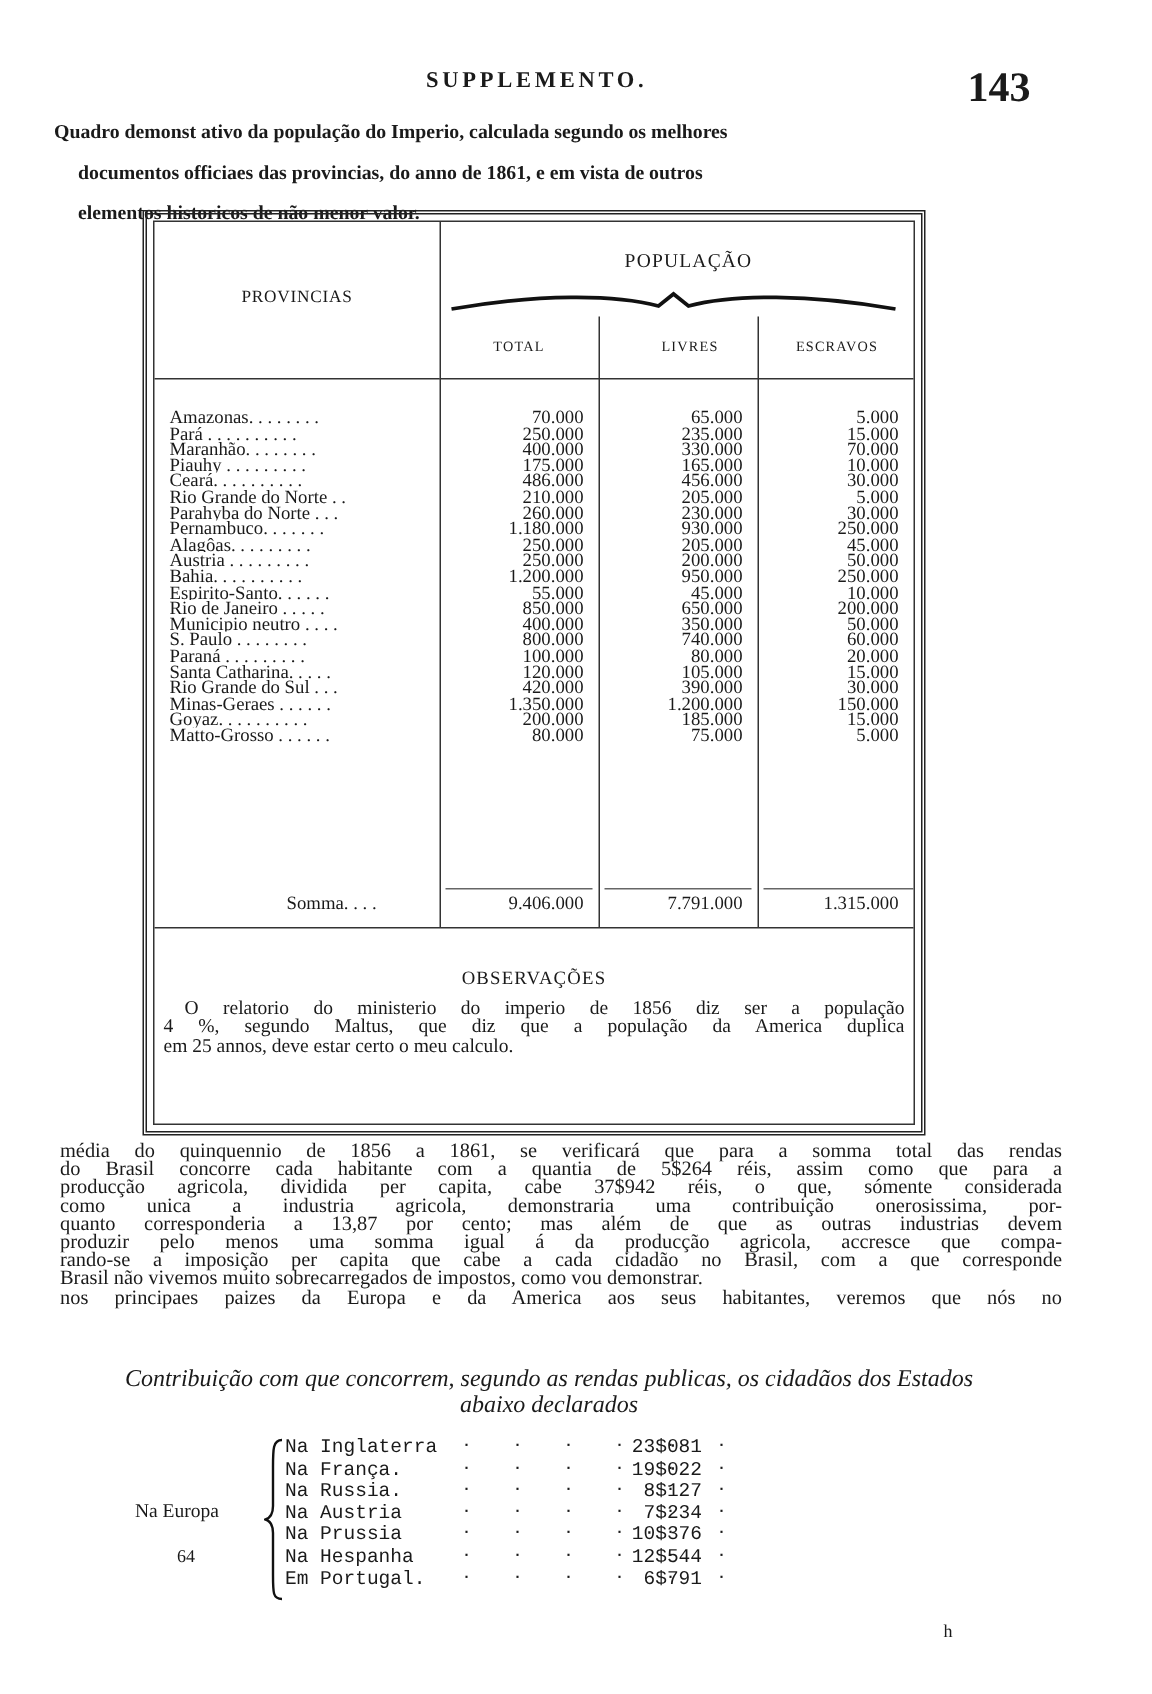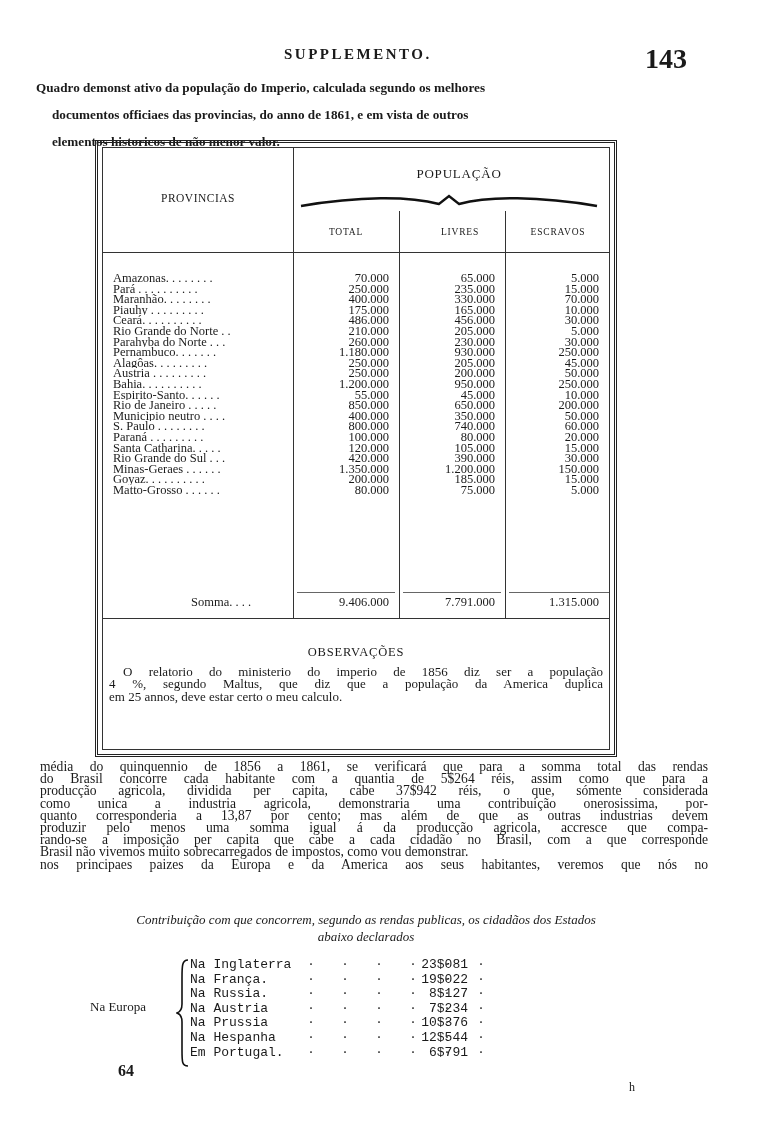--- a/index.html
+++ b/index.html
@@ -33,31 +33,31 @@
   .sum-row { position: absolute; top: 447px; left: 0; right: 0; height: 14px; font-size: 12.5px; }
   .sum-label { position: absolute; left: 88px; }
 
   .obs-title { position: absolute; top: 497px; left: 0; right: 0; text-align: center; font-size: 12.5px; letter-spacing: 0.8px; }
   .obs-text { position: absolute; top: 518px; left: 6px; right: 6px; font-size: 13px; line-height: 12.3px; text-align: justify; }
   .obs-text .l { display: block; white-space: nowrap; text-align: justify; text-align-last: justify; }
 
   .body-text { top: 761px; left: 40px; width: 668px; font-size: 13.6px; line-height: 12.2px; }
   .body-text .l { display: block; white-space: nowrap; text-align: justify; text-align-last: justify; }
   .body-text .last { text-align-last: left; }
-  .sub-caption { top: 911px; left: 56px; width: 620px; font-size: 13px; font-style: italic; text-align: center; line-height: 17px; }
+  .sub-caption { top: 911px; left: 56px; width: 620px; font-size: 16px; font-style: italic; text-align: center; line-height: 17px; }
 
   .europe { top: 958px; left: 90px; width: 400px; height: 115px; }
   .eu-label { position: absolute; left: 0; top: 41px; font-size: 13px; }
   .eu-brace { position: absolute; left: 86px; top: 0; width: 14px; height: 110px; }
   .eu-list { position: absolute; left: 100px; top: 0; width: 290px; }
   .eu-row { height: 14.6px; position: relative; font-size: 13px; line-height: 14px; white-space: nowrap; font-family: Liberation Mono, monospace; }
   .eu-name { position: absolute; left: 0; }
   .eu-dots { position: absolute; left: 118px; width: 125px; letter-spacing: 11px; font-weight: bold; font-size: 10px; }
   .eu-val { position: absolute; right: 12px; }
-  .sig { top: 1062px; left: 118px; font-size: 16px; font-weight: bold; }
+  .sig { top: 1030px; left: 118px; font-size: 12px; font-weight: normal; }
   .mark { top: 1080px; left: 629px; font-size: 12px; }
 </style>
 </head>
 <body>
 
 <div class="abs running-head">
   <span class="running-title">SUPPLEMENTO.</span>
   <span class="page-num">143</span>
 </div>
 

